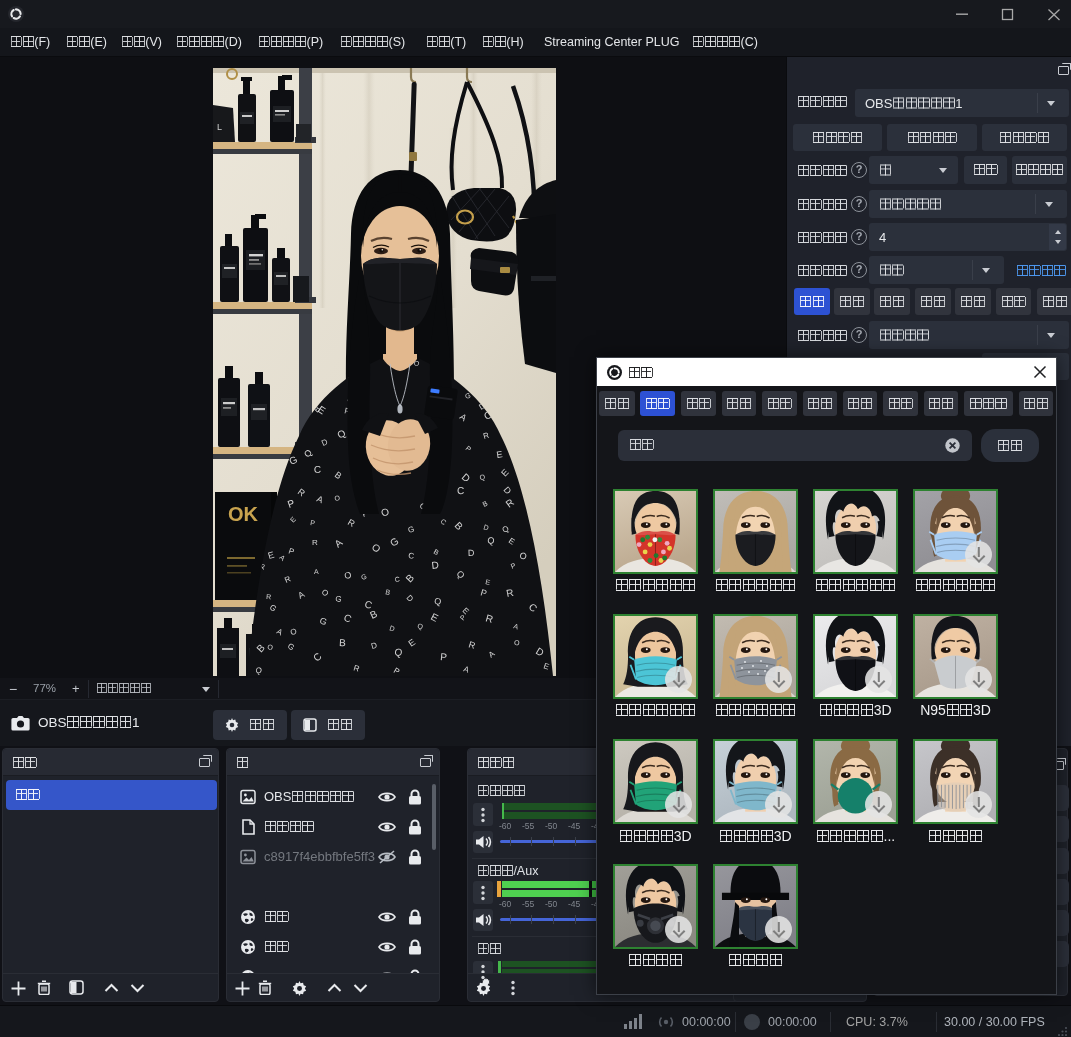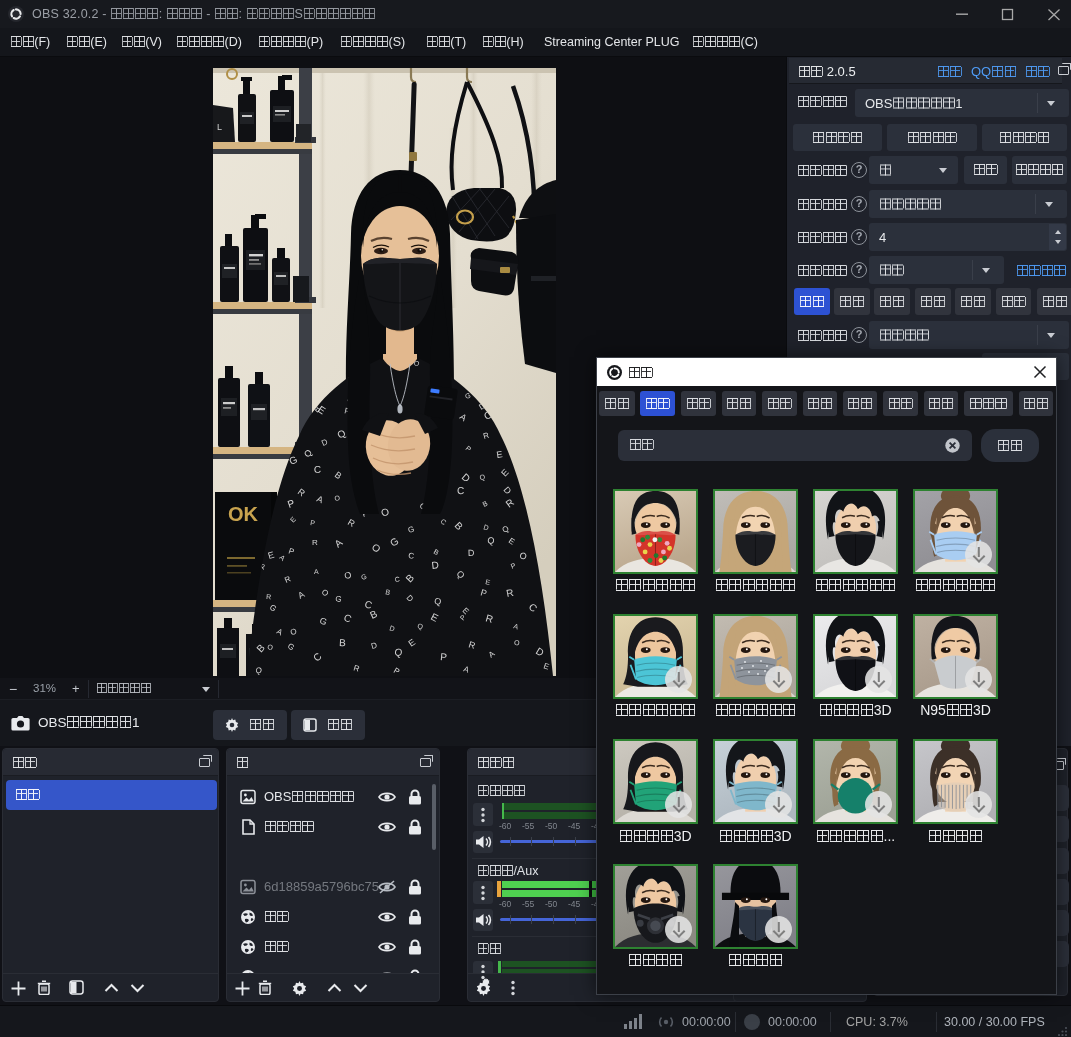--- a/index.html
+++ b/index.html
@@ -63,21 +63,20 @@
 
 <div class="abs" id="titlebar">
   <svg class="abs" style="left:8px;top:6px" width="16" height="16" viewBox="0 0 16 16">
       <circle cx="8" cy="8" r="8" fill="#25272d"></circle>
       <g stroke="#e9eaec" stroke-width="2.1" fill="none" stroke-linecap="round">
         <path d="M8 3.4 A4.6 4.6 0 0 1 12.6 8"></path>
         <path d="M8 3.4 A4.6 4.6 0 0 1 12.6 8" transform="rotate(120 8 8)"></path>
         <path d="M8 3.4 A4.6 4.6 0 0 1 12.6 8" transform="rotate(240 8 8)"></path>
       </g>
     </svg>
-  <span class="ttext">OBS 32.0.2 - <i class="g"></i><i class="g"></i><i class="g"></i><i class="g"></i>: <i class="g"></i><i class="g"></i><i class="g"></i> - <i class="g"></i><i class="g"></i>: <i class="g"></i><i class="g"></i><i class="g"></i><i class="g"></i>S<i class="g"></i><i class="g"></i><i class="g"></i><i class="g"></i><i class="g"></i><i class="g"></i></span>
   <svg class="abs" style="left:952px;top:0" width="20" height="28">
       <rect x="4" y="13.5" width="12" height="1.4" fill="#a8a8a8"></rect>
     </svg>
   <svg class="abs" style="left:998px;top:0" width="20" height="28">
       <rect x="4.5" y="9.5" width="10" height="10" fill="none" stroke="#a8a8a8" stroke-width="1.3"></rect>
     </svg>
   <svg class="abs" style="left:1044px;top:0" width="20" height="28">
       <path d="M4.5 9.5 L15.5 20 M15.5 9.5 L4.5 20" stroke="#a8a8a8" stroke-width="1.3"></path>
     </svg>
 </div>
@@ -411,21 +410,21 @@
 <g transform="rotate(10 196 377)">
             <ellipse cx="196" cy="377" rx="21" ry="26" fill="#e2ba92"></ellipse>
           </g>
 <path d="M160 364 q20 9 42 4 M158 377 q21 9 44 4 M160 390 q19 9 40 4 M164 402 q17 7 34 3" stroke="#c2946c" stroke-width="1.3" fill="none" opacity="0.8"></path>
 <path d="M149 362 C154 350 164 344 176 345 L167 368 Z" fill="#101114"></path>
 <path d="M225 360 C220 350 211 344 201 345 L212 366 Z" fill="#101114"></path>
 </g>
 </svg></div>
   <div class="abs" id="zoomrow">
     <span class="abs" style="left:9px;top:3px;font-size:14px;color:#c2c6cc">−</span>
-    <span class="abs" style="left:33px;top:4px">31%</span>
+    <span class="abs" style="left:33px;top:4px">77%</span>
     <span class="abs" style="left:72px;top:3px;font-size:13px;color:#c2c6cc">+</span>
     <span class="abs vline" style="left:88px;top:2px;height:18px;background:#262932"></span>
     <span class="abs" style="left:96px;top:4px;color:#c6cad0"><i class="g"></i><i class="g"></i><i class="g"></i><i class="g"></i><i class="g"></i></span>
     <span class="darr" style="left:202px;top:9px"></span>
     <span class="abs vline" style="left:218px;top:2px;height:18px;background:#262932"></span>
   </div>
   <div class="abs" id="camrow">
     <svg class="abs" style="left:11px;top:15px" width="19" height="16" viewBox="0 0 19 16">
         <path d="M2 3h4l1.6-2h3.8L13 3h4a1.6 1.6 0 0 1 1.6 1.6V14a1.6 1.6 0 0 1-1.6 1.6H2A1.6 1.6 0 0 1 .4 14V4.6A1.6 1.6 0 0 1 2 3z" fill="#e8eaed"></path>
         <circle cx="9.5" cy="9" r="3.6" fill="#15171c"></circle>
@@ -440,26 +439,20 @@
     <div class="cambtn" style="left:291px;width:74px">
       <svg style="position:absolute;left:12px;top:8px" width="14" height="14" viewBox="0 0 14 14">
           <rect x="1" y="1" width="12" height="12" rx="2" fill="none" stroke="#e8eaed" stroke-width="1.5"></rect>
           <path d="M2 2h5v10H2z" fill="#e8eaed"></path>
         </svg>
       <span style="margin-left:24px"><i class="g"></i><i class="g"></i></span></div>
   </div>
 </div>
 
 <div class="abs" id="rpanel">
-    <div style="position:absolute;left:2px;top:1px;width:273px;height:26px;background:#262a33;border-bottom:1px solid #15171c">
-      <span style="position:absolute;left:9px;top:6px;font-size:13px;color:#eceef0"><i class="g"></i><i class="g"></i> 2.0.5</span>
-      <span class="blue" style="position:absolute;left:148px;top:6px;font-size:13px"><i class="g"></i><i class="g"></i></span>
-      <span class="blue" style="position:absolute;left:182px;top:6px;font-size:13px">QQ<i class="g"></i><i class="g"></i></span>
-      <span class="blue" style="position:absolute;left:236px;top:6px;font-size:13px"><i class="g"></i><i class="g"></i></span>
-    </div>
     <span class="flicon" style="left:271px;top:9px"></span>
     <span class="rp-row-label" style="top:37px"><i class="g"></i><i class="g"></i><i class="g"></i><i class="g"></i></span>
     <div class="widget" style="left:68px;top:32px;width:214px;height:28px">
       <span class="wtext">OBS<i class="g"></i><i class="g"></i><i class="g"></i><i class="g"></i><i class="g"></i>1</span>
       <span class="vline" style="left:182px;top:4px;height:20px"></span>
       <span class="darr" style="left:192px;top:12px"></span>
     </div>
     <div class="rbtn" style="left:6px;top:67px;width:89px;height:27px;line-height:27px"><i class="g"></i><i class="g"></i><i class="g"></i><i class="g"></i></div>
     <div class="rbtn" style="left:100px;top:67px;width:90px;height:27px;line-height:27px"><i class="g"></i><i class="g"></i><i class="g"></i><i class="g"></i></div>
     <div class="rbtn" style="left:195px;top:67px;width:85px;height:27px;line-height:27px"><i class="g"></i><i class="g"></i><i class="g"></i><i class="g"></i></div>
@@ -570,27 +563,27 @@
       <span class="slabel"><i class="g"></i><i class="g"></i><i class="g"></i><i class="g"></i></span>
       <svg style="position:absolute;left:150px;top:7px" width="18" height="16" viewBox="0 0 18 16">
         <path d="M1 8 C4 3.2 14 3.2 17 8 C14 12.8 4 12.8 1 8 Z" fill="none" stroke="#e8eaed" stroke-width="1.6"></path>
         <circle cx="9" cy="8" r="2.6" fill="#e8eaed"></circle>
       </svg>
       <svg style="position:absolute;left:180px;top:7px" width="14" height="16" viewBox="0 0 14 16">
         <rect x="1" y="7" width="12" height="8.5" rx="1.6" fill="#e8eaed"></rect>
         <path d="M3.5 7 V5 a3.5 3.5 0 0 1 7 0 V7" fill="none" stroke="#e8eaed" stroke-width="2"></path>
       </svg>
     </div>
-    <div class="srow gray" style="top:123px">
+    <div class="srow gray" style="top:93px">
       <svg style="position:absolute;left:12px;top:7px" width="16" height="16" viewBox="0 0 16 16">
         <rect x="1" y="1.6" width="14" height="12.8" rx="2" fill="none" stroke="#8d9199" stroke-width="1.5"></rect>
         <circle cx="5.4" cy="6" r="1.4" fill="#8d9199"></circle>
         <path d="M2.5 12.5 L6.5 8.5 L9 11 L11.5 8 L13.8 12.5 Z" fill="#8d9199"></path>
       </svg>
-      <span class="slabel">6d18859a5796bc75</span>
+      <span class="slabel">c8917f4ebbfbfe5ff3</span>
       <svg style="position:absolute;left:150px;top:7px" width="18" height="16" viewBox="0 0 18 16">
         <path d="M1 8 C4 3.2 14 3.2 17 8 C14 12.8 4 12.8 1 8 Z" fill="none" stroke="#b7bcc3" stroke-width="1.6"></path>
         <circle cx="9" cy="8" r="2.6" fill="#b7bcc3"></circle>
         <path d="M2 14 L16 2" stroke="#b7bcc3" stroke-width="1.6"></path>
       </svg>
       <svg style="position:absolute;left:180px;top:7px" width="14" height="16" viewBox="0 0 14 16">
         <rect x="1" y="7" width="12" height="8.5" rx="1.6" fill="#e8eaed"></rect>
         <path d="M3.5 7 V5 a3.5 3.5 0 0 1 7 0 V7" fill="none" stroke="#e8eaed" stroke-width="2"></path>
       </svg>
     </div>

